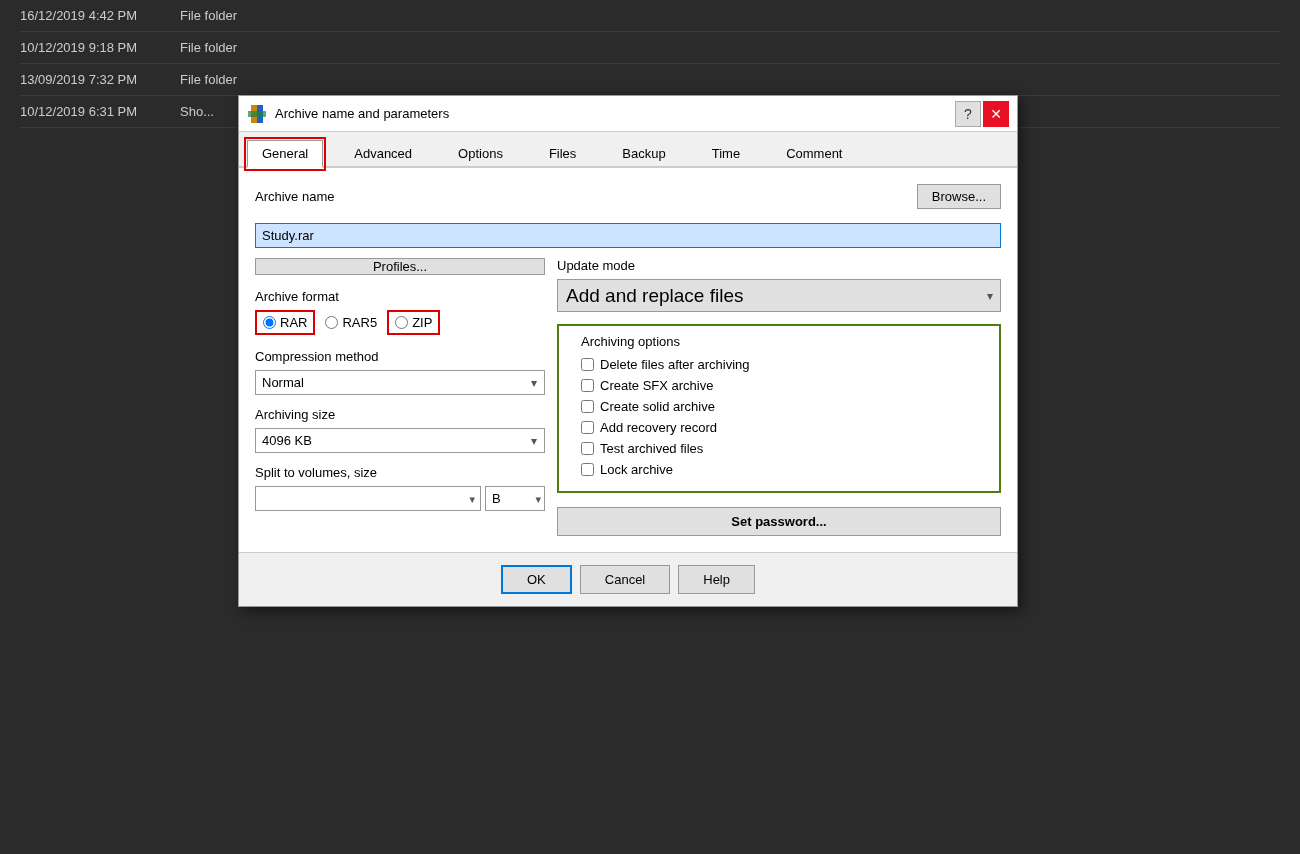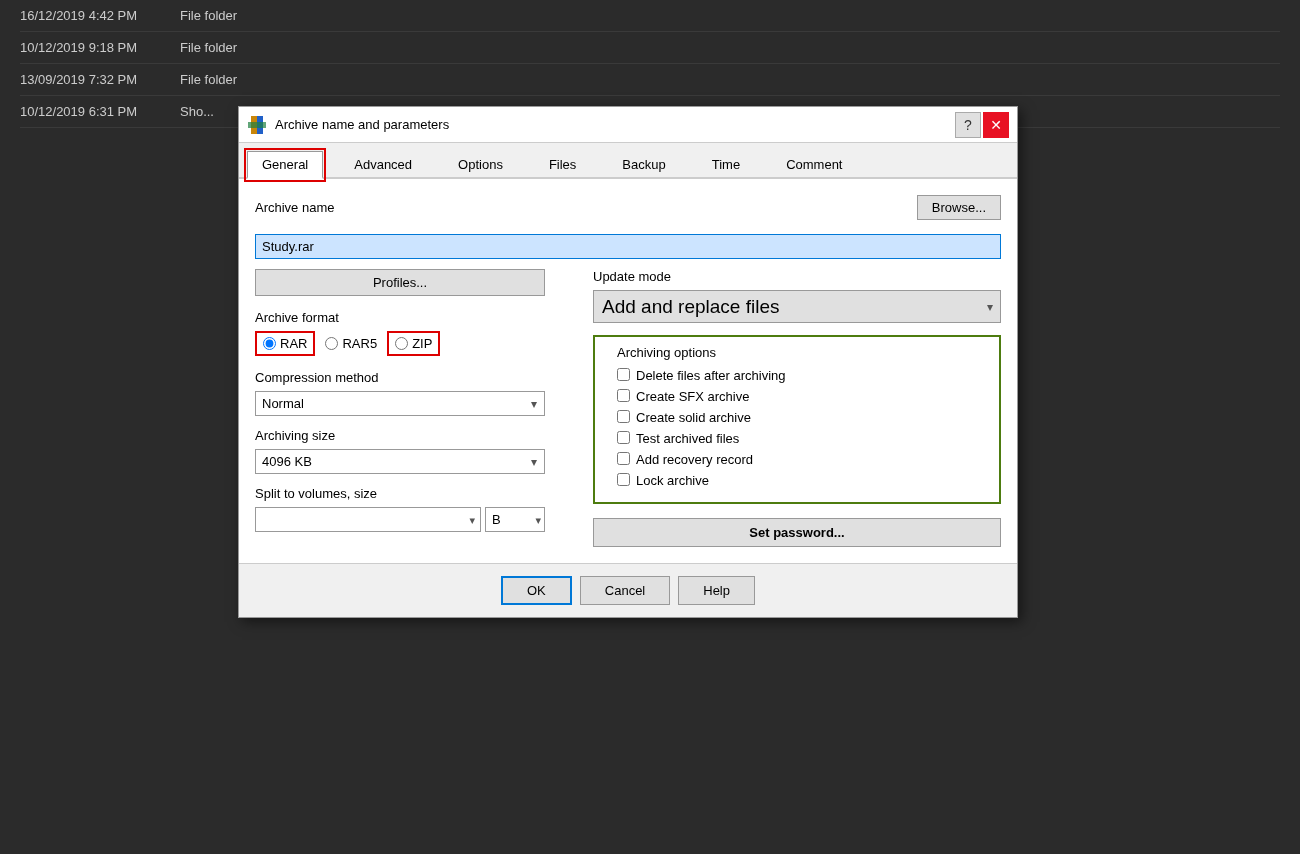--- a/index.html
+++ b/index.html
@@ -28,21 +28,21 @@
       color: #ccc;
       font-size: 13px;
       border-bottom: 1px solid #3a3a3a;
     }
     .bg-row .date { width: 160px; }
     .bg-row .type { color: #ccc; }
 
     
     .dialog-overlay {
       position: absolute;
-      top: 106px;
+      top: 95px;
       left: 238px;
       width: 780px;
       background: #f0f0f0;
       border: 1px solid #999;
       box-shadow: 4px 4px 12px rgba(0,0,0,0.5);
     }
 
     
     .title-bar {
       background: #fff;
@@ -152,27 +152,26 @@
       color: #000;
     }
 
     
     .two-col {
       display: flex;
       gap: 12px;
       margin-top: 10px;
     }
     .left-col { flex: 0 0 290px; }
-    .right-col { flex: 1; margin-left: 36px; }
+    .right-col { flex: 1; }
 
     
     .profiles-btn {
       display: block;
       width: 100%;
-      padding: 5px;
       background: #e0e0e0;
       border: 1px solid #999;
       text-align: center;
       cursor: pointer;
       font-size: 13px;
       margin-bottom: 14px;
     }
 
     
     .section-label {
@@ -323,21 +322,21 @@
       border: 2px solid #4d7c0f;
       padding: 8px 22px;
     }
     .options-title {
       font-size: 13px;
       margin-bottom: 8px;
       font-weight: normal;
     }
     .checkbox-item {
       display: flex;
-      align-items: flex-start;
+      align-items: center;
       gap: 6px;
       margin-bottom: 6px;
       font-size: 13px;
       cursor: pointer;
     }
     .checkbox-item input[type="checkbox"] { cursor: pointer; }
 
     
     .dialog-footer {
       background: #f0f0f0;
@@ -522,25 +521,25 @@
           <label class="checkbox-item">
             <input type="checkbox" style="">
             <span>Create SFX archive</span>
           </label>
           <label class="checkbox-item">
             <input type="checkbox" style="">
             <span>Create solid archive</span>
           </label>
           <label class="checkbox-item">
             <input type="checkbox" style="">
-            <span>Test archived files</span>
+            <span>Add recovery record</span>
           </label>
           <label class="checkbox-item">
             <input type="checkbox" style="">
-            <span>Add recovery record</span>
+            <span>Test archived files</span>
           </label>
           <label class="checkbox-item">
             <input type="checkbox" style="">
             <span>Lock archive</span>
           </label>
         </div>
 
         <div style="margin-top: 14px;">
           <button class="footer-btn" style="width: 100%; padding: 6px; font-weight: bold;">Set password...</button>
         </div>

